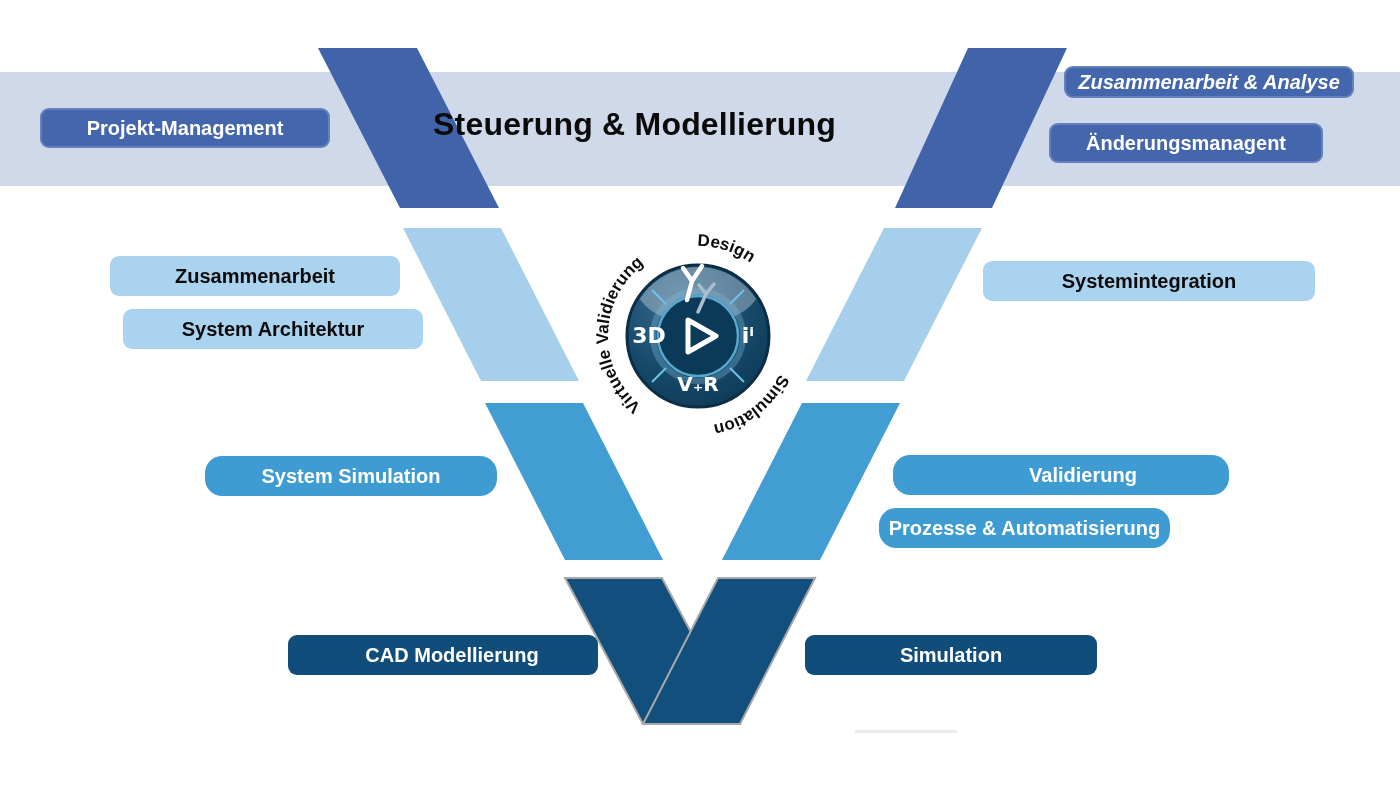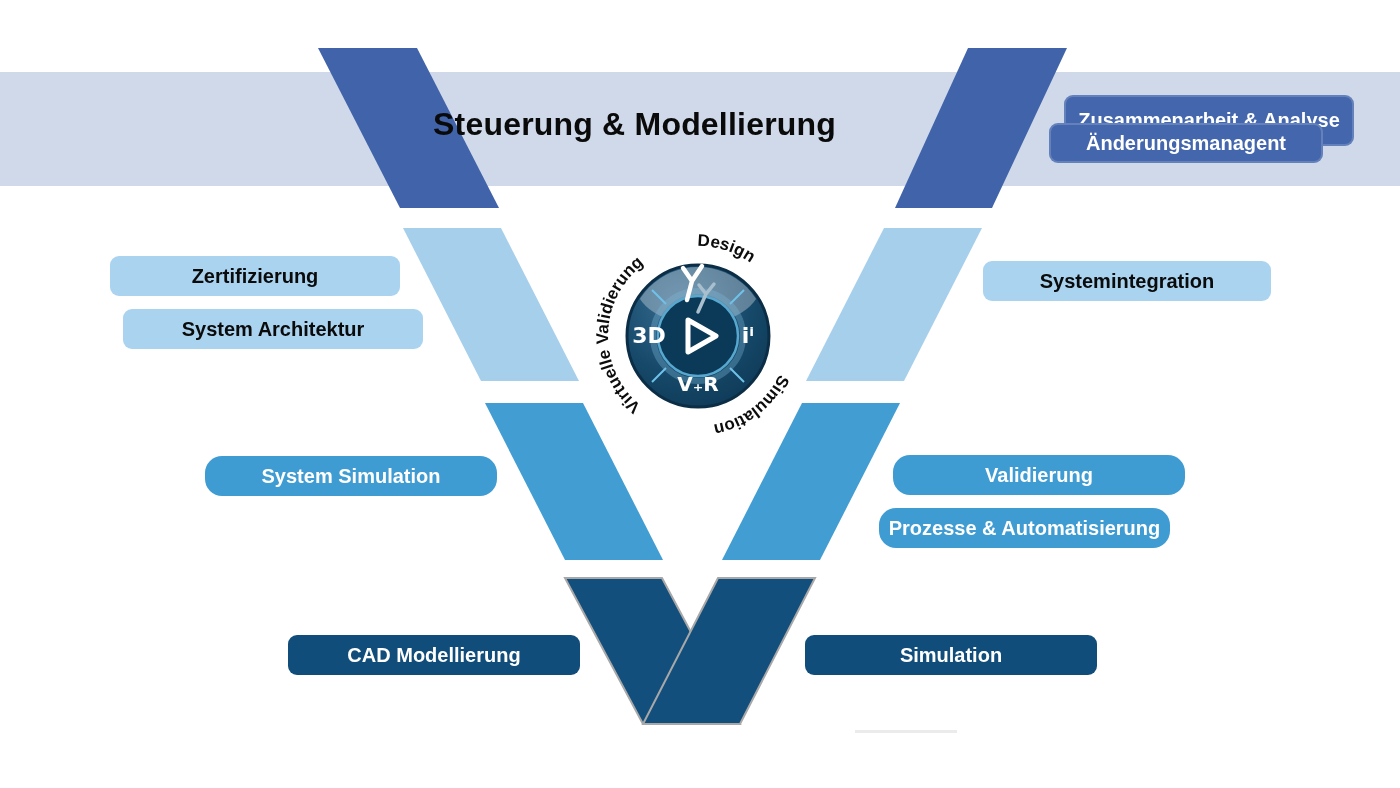--- a/index.html
+++ b/index.html
@@ -80,28 +80,29 @@
       <text font-family="Liberation Sans, sans-serif" font-size="17" font-weight="bold" fill="#0c0c0c">
         <textPath href="#arcPath" startOffset="310" text-anchor="middle">Design</textPath>
       </text>
       <text font-family="Liberation Sans, sans-serif" font-size="17" font-weight="bold" fill="#0c0c0c">
         <textPath href="#arcPath" startOffset="506" text-anchor="middle">Simulation</textPath>
       </text>
     </g>
   </svg>
 
   <div class="title">Steuerung &amp; Modellierung</div>
-  <div class="pill dk" style="left:1064px;top:95px;width:290px;height:51px;">Zusammenarbeit &amp; Analyse</div>
+  <div class="pill dk" style="left:40px;top:108px;width:290px;height:40px;">Projekt-Management</div>
+  <div class="pill dk" style="left:1064px;top:66px;width:290px;height:32px;font-style:italic;">Zusammenarbeit &amp; Analyse</div>
   <div class="pill dk" style="left:1049px;top:123px;width:274px;height:40px;">Änderungsmanagent</div>
 
-  <div class="pill lb" style="left:110px;top:256px;width:290px;height:40px;">Zertifizierung</div>
+  <div class="pill lb" style="left:110px;top:256px;width:290px;height:40px;">Zusammenarbeit</div>
   <div class="pill lb" style="left:123px;top:309px;width:300px;height:40px;">System Architektur</div>
   <div class="pill mb" style="left:205px;top:456px;width:292px;height:40px;">System Simulation</div>
-  <div class="pill nv" style="left:288px;top:635px;width:292px;height:40px;">CAD Modellierung</div>
+  <div class="pill nv" style="left:288px;top:635px;width:292px;height:40px;padding-left:18px;">CAD Modellierung</div>
 
-  <div class="pill lb" style="left:983px;top:261px;width:288px;height:40px;">Systemintegration</div>
-  <div class="pill mb" style="left:893px;top:455px;width:292px;height:40px;">Validierung</div>
+  <div class="pill lb" style="left:983px;top:261px;width:332px;height:40px;">Systemintegration</div>
+  <div class="pill mb" style="left:893px;top:455px;width:292px;height:40px;padding-left:44px;">Validierung</div>
   <div class="pill mb" style="left:879px;top:508px;width:291px;height:40px;">Prozesse &amp; Automatisierung</div>
   <div class="pill nv" style="left:805px;top:635px;width:292px;height:40px;">Simulation</div>
 
   <div class="artifact"></div>
 
 </div>
 
 </body></html>

